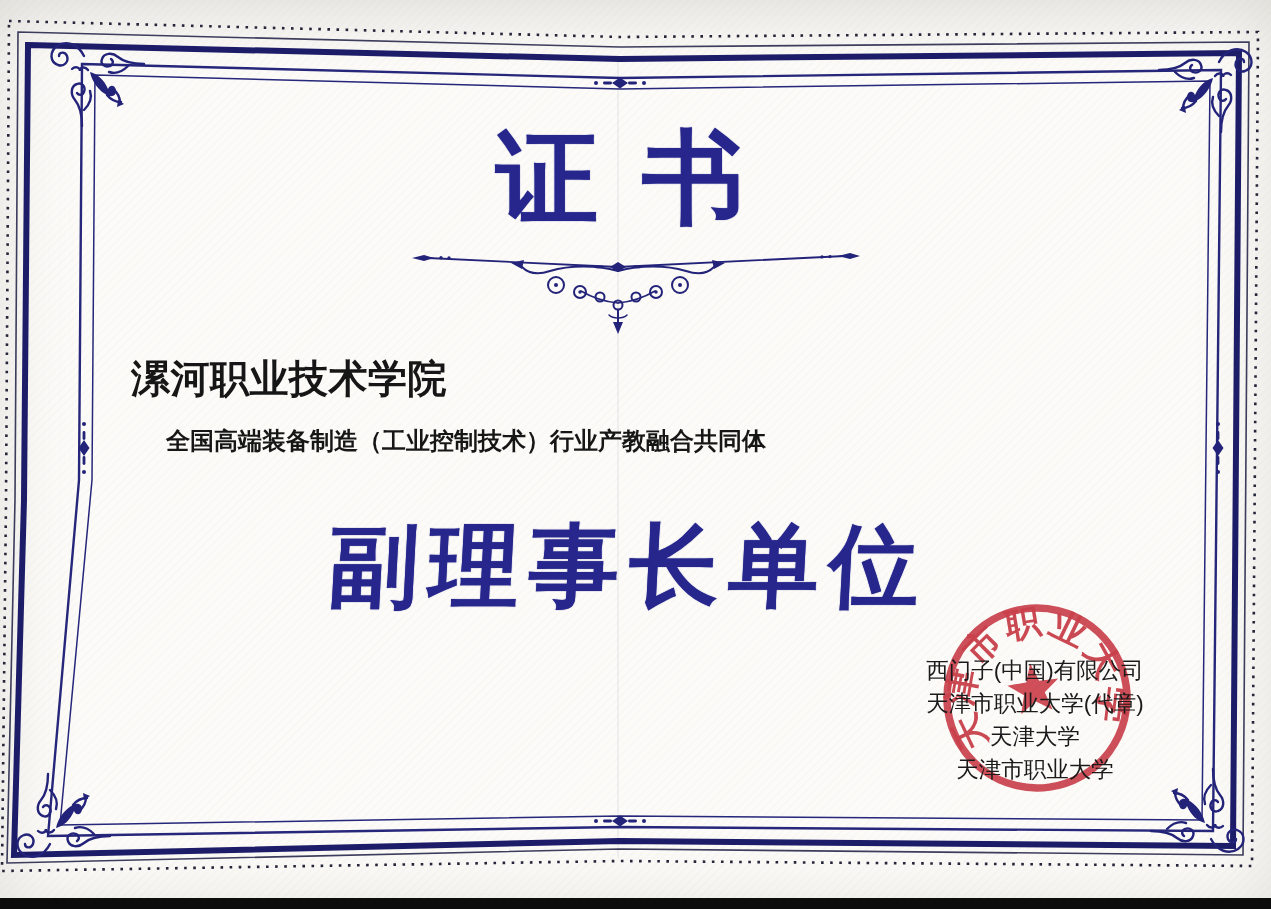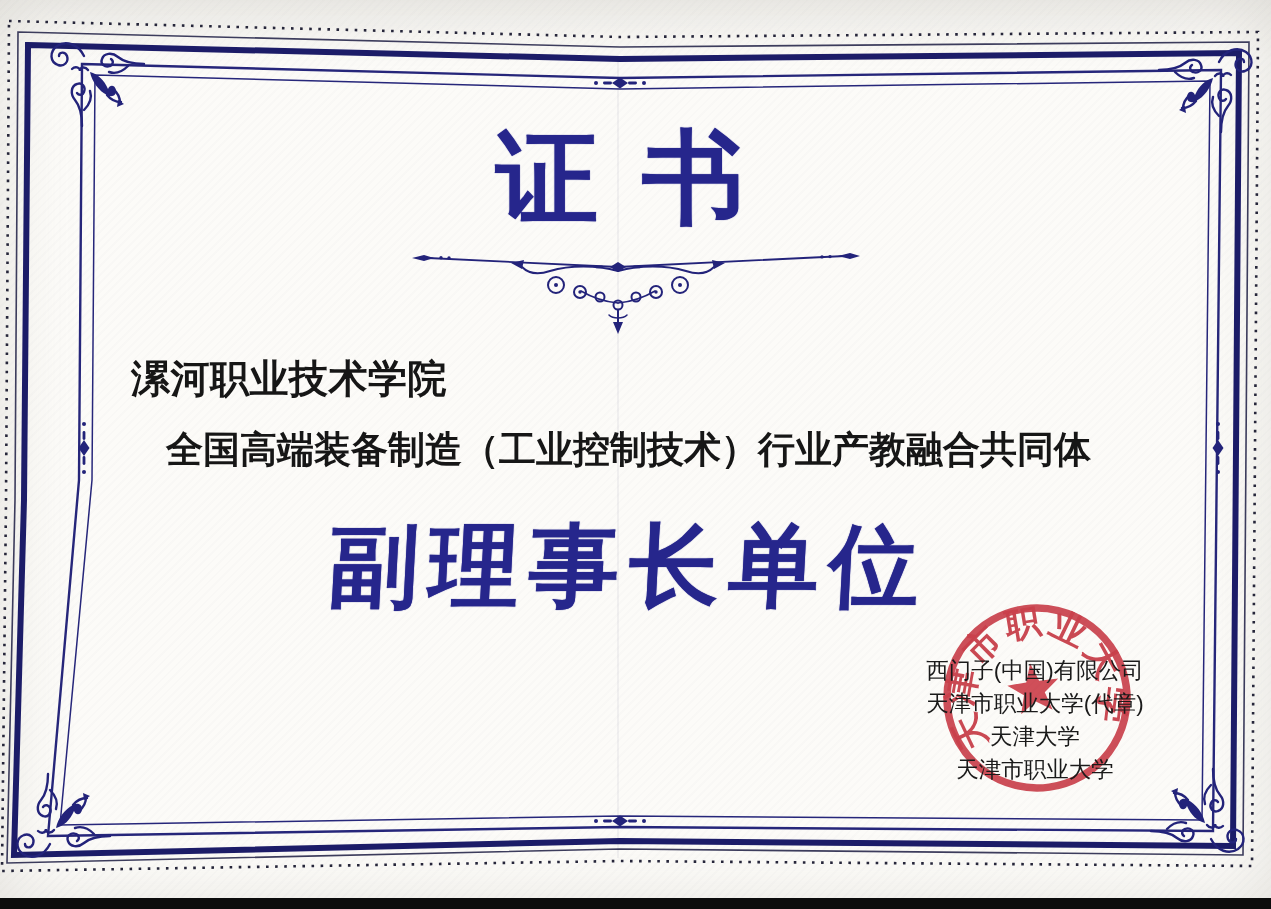--- a/index.html
+++ b/index.html
@@ -31,21 +31,21 @@
   }
   .divider-svg{left:410px;top:245px;}
   .recipient{
     position:absolute;left:131px;top:352px;
     font-size:39px;font-weight:700;color:#161616;white-space:nowrap;
     letter-spacing:0.5px;
     text-align:center;
   }
   .body-line{
     position:absolute;left:166px;top:425px;
-    font-size:37px;font-weight:700;color:#161616;white-space:nowrap;
+    font-size:24px;font-weight:700;color:#161616;white-space:nowrap;
   }
   .award{
     position:absolute;left:629px;top:506px;transform:translateX(-50%) skewX(-3deg);
     font-family:"DejaVu Serif","Liberation Serif",serif;
     font-weight:900;font-size:90px;letter-spacing:10px;
     color:#26268c;white-space:nowrap;
     text-shadow:0 0 1px #26268c;
   }
   .seal-svg{left:924px;top:585px;mix-blend-mode:multiply;opacity:.93;}
   .sig-block{

